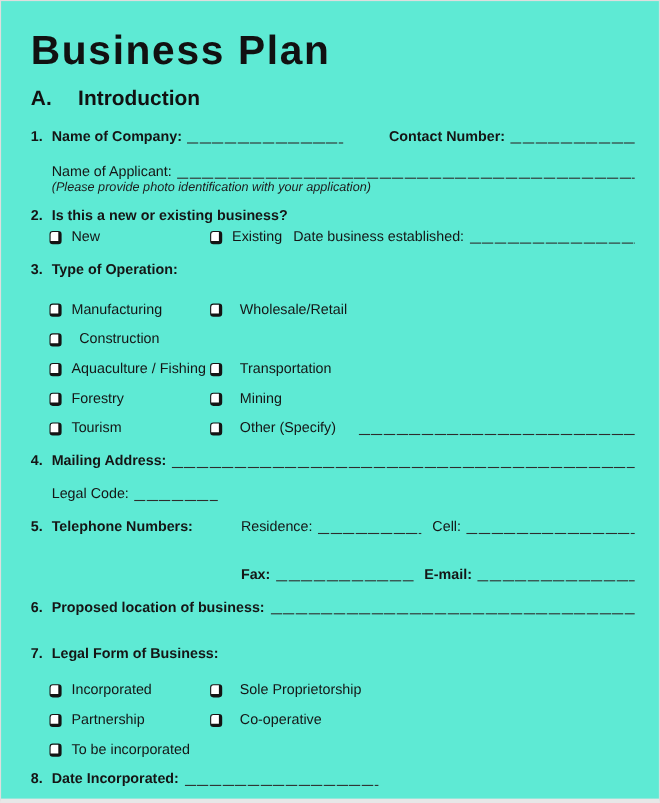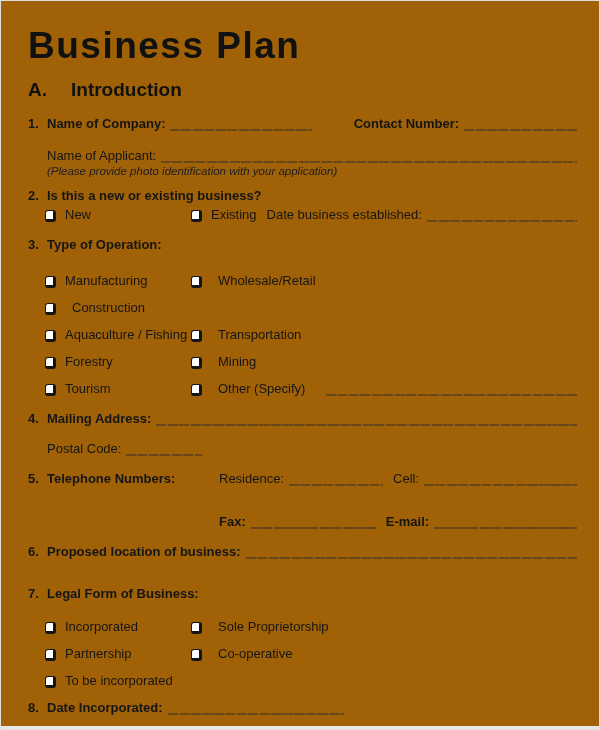--- a/index.html
+++ b/index.html
@@ -1,20 +1,20 @@
 <!DOCTYPE html>
 <html><head>
 <meta charset="utf-8">
 <style>
   html,body { margin:0; padding:0; background:#fff; }
   .page {
     position:relative;
     width:600px; height:730px;
     box-sizing:border-box;
-    background:#a16207;
+    background:#5eead4;
     border:1px solid #dedede;
     border-bottom:4px solid #e7e7e7;
     font-family:"Liberation Sans","DejaVu Sans",sans-serif;
     color:#151515;
     overflow:hidden;
   }
   .content { padding:0 22px 0 27px; }
 
   h1.title {
     margin:25px 0 0 0;
@@ -190,21 +190,21 @@
     </div>
 
     <div class="row mt14">
       <span class="num">4.</span>
       <span class="b">Mailing Address:</span>
       <span class="fill f1"></span>
     </div>
 
     <div class="row mt14">
       <span class="indent"></span>
-      <span>Postal Code:</span>
+      <span>Legal Code:</span>
       <span class="fill fixed" style="width:76px;"></span>
     </div>
 
     <div class="row mt14">
       <span class="num">5.</span>
       <span class="b tel-label">Telephone Numbers:</span>
       <span>Residence:</span>
       <span class="fill fixed" style="width:94px;"></span>
       <span class="ml10">Cell:</span>
       <span class="fill f1"></span>

